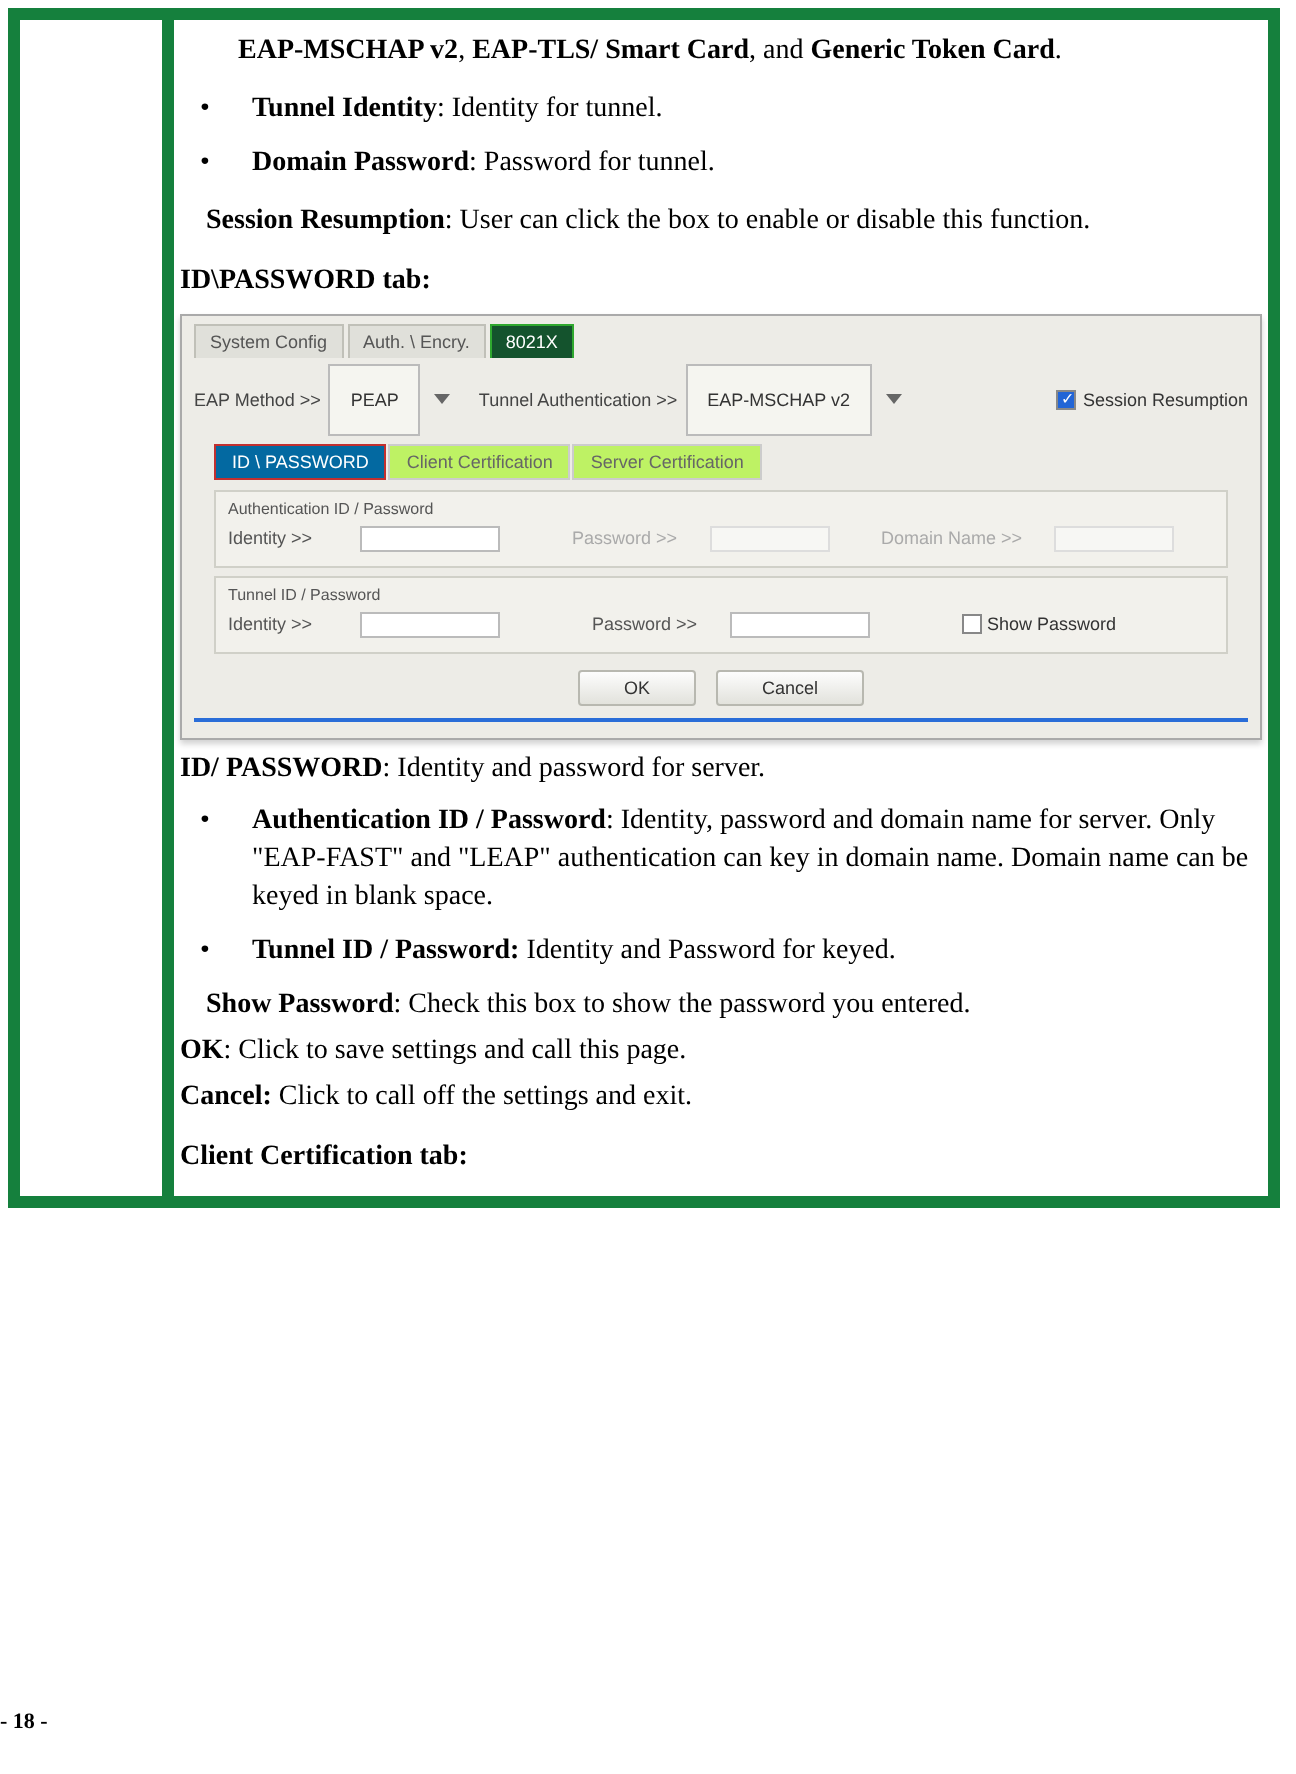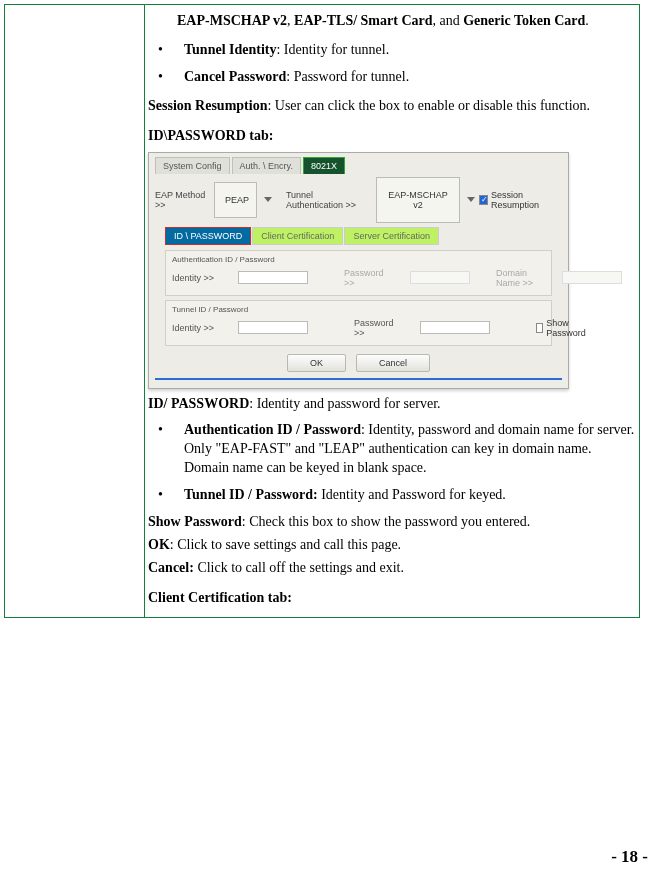--- a/index.html
+++ b/index.html
@@ -11,21 +11,21 @@
       height: 887px;
       background: #fff;
       position: relative;
     }
     .outer-table {
       margin: 4px;
       border-collapse: collapse;
       width: 636px;
     }
     .outer-table td {
-      border: 1px solid #15803d;
+      border: 6px solid #15803d;
       vertical-align: top;
       padding: 3px;
     }
     .left-col {
       width: 140px;
       background: #fff;
     }
     .right-col {
       background: #fff;
       padding: 4px 8px 10px 8px;
@@ -45,25 +45,25 @@
       line-height: 1.35;
     }
     ul.bullets li::before {
       content: "•";
       position: absolute;
       left: 10px;
       top: 0;
       font-size: 14px;
     }
     .heading { font-weight: bold; margin: 12px 0 8px 0; }
-    .justify { text-align: justify; }
+    .justify { text-align: justify; margin-left: 13px; }
 
     
     .sshot {
-      width: 421px;
+      width: 541px;
       background: #edece7;
       border: 1px solid #aaa;
       font-family: Tahoma, Arial, sans-serif;
       font-size: 9px;
       color: #333;
       margin: 6px 0;
       padding: 4px 6px 8px 6px;
       box-shadow: 0 2px 3px rgba(0,0,0,0.18);
     }
     .tabs-row { display: flex; gap: 2px; margin-bottom: 3px; }
@@ -148,44 +148,44 @@
       border: 1px solid #b8b8b0;
       border-radius: 2px;
       color: #333;
     }
     .hr-blue { height: 2px; background: #2a6dd8; margin-top: 6px; }
 
     .page-num {
       position: absolute;
       bottom: 20px;
       left: 0; right: 0;
-      text-align: right;
+      text-align: left;
       font-weight: bold;
-      font-size: 17px;
+      font-size: 11px;
     }
   </style>
 </head>
 <body>
 
 <table class="outer-table">
   <tbody>
       <tr>
     <td class="left-col"></td>
     <td class="right-col">
 
       <div class="para para-indent">
         <span class="bold">EAP-MSCHAP v2</span><span>, </span><span class="bold">EAP-TLS/ Smart Card</span><span>, and </span><span class="bold">Generic Token Card</span><span>.</span>
       </div>
 
       <ul class="bullets">
         <li>
           <span class="bold">Tunnel Identity</span><span>: Identity for tunnel.</span>
         </li>
         <li>
-          <span class="bold">Cancel Password</span><span>: Password for tunnel.</span>
+          <span class="bold">Domain Password</span><span>: Password for tunnel.</span>
         </li>
       </ul>
 
       <div class="para justify">
         <span class="bold">Session Resumption</span><span>: User can click the box to enable or disable this function.</span>
       </div>
 
       <div class="heading">ID\PASSWORD tab:</div>
 
       <div class="sshot">

